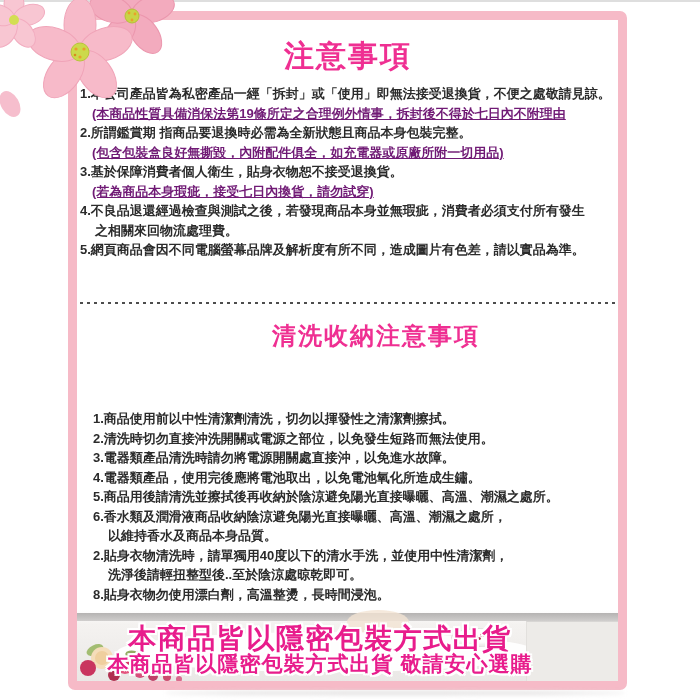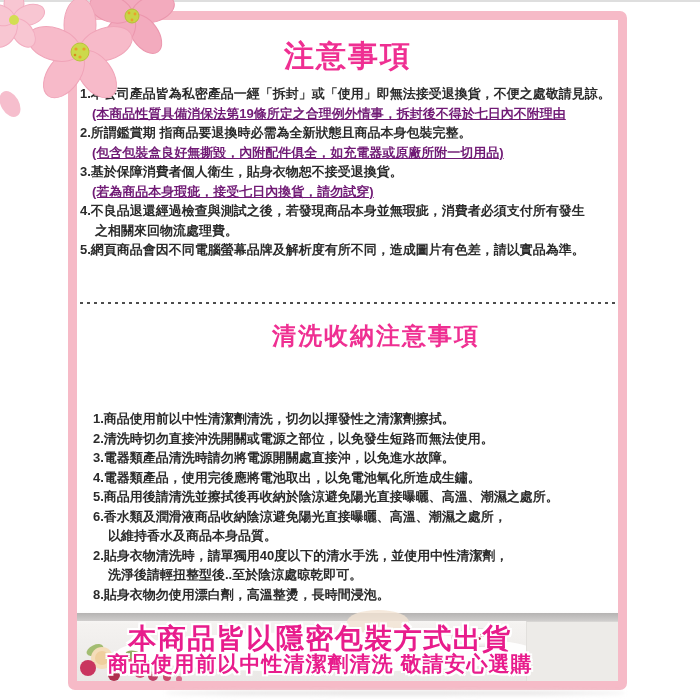--- a/index.html
+++ b/index.html
@@ -109,21 +109,21 @@
       <circle cx="63" cy="36" r="6" fill="#d64f7c"></circle>
       <circle cx="37" cy="39" r="6" fill="#b03050"></circle>
       <circle cx="76" cy="40" r="5" fill="#c04068"></circle>
       <circle cx="90" cy="41" r="4" fill="#cc4b6e"></circle>
       <circle cx="102" cy="43" r="3" fill="#d96a8c"></circle>
       <ellipse cx="70" cy="27" rx="5" ry="3" fill="#9ab86a" transform="rotate(30 70 27)"></ellipse>
     </svg>
   </div>
 
   <div class="footer-text1">本商品皆以隱密包裝方式出貨</div>
-  <div class="footer-text2">商品使用前以中性清潔劑清洗 敬請安心選購</div>
+  <div class="footer-text2">本商品皆以隱密包裝方式出貨 敬請安心選購</div>
 
   <svg class="corner-flowers" viewBox="0 0 178 128">
     <g transform="translate(132,16)">
       <g fill="#f3abbe" stroke="#eb96ad" stroke-width="1">
         <ellipse cx="0" cy="-22" rx="13" ry="22"></ellipse>
         <ellipse cx="21" cy="-7" rx="13" ry="22" transform="rotate(72 21 -7)"></ellipse>
         <ellipse cx="13" cy="18" rx="13" ry="22" transform="rotate(144 13 18)"></ellipse>
         <ellipse cx="-13" cy="18" rx="13" ry="22" transform="rotate(216 -13 18)"></ellipse>
         <ellipse cx="-21" cy="-7" rx="13" ry="22" transform="rotate(288 -21 -7)"></ellipse>
       </g>

